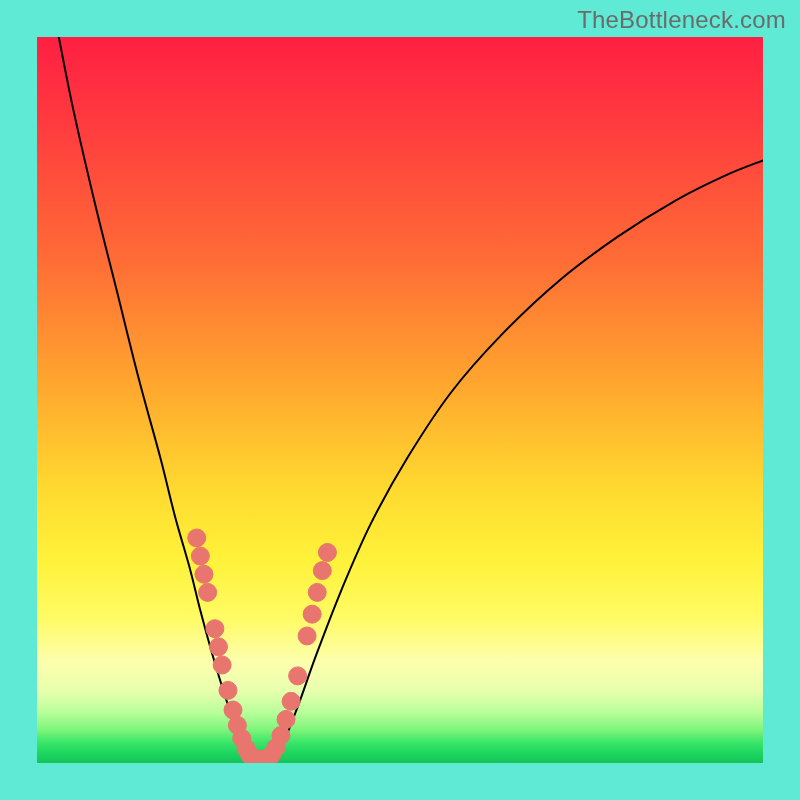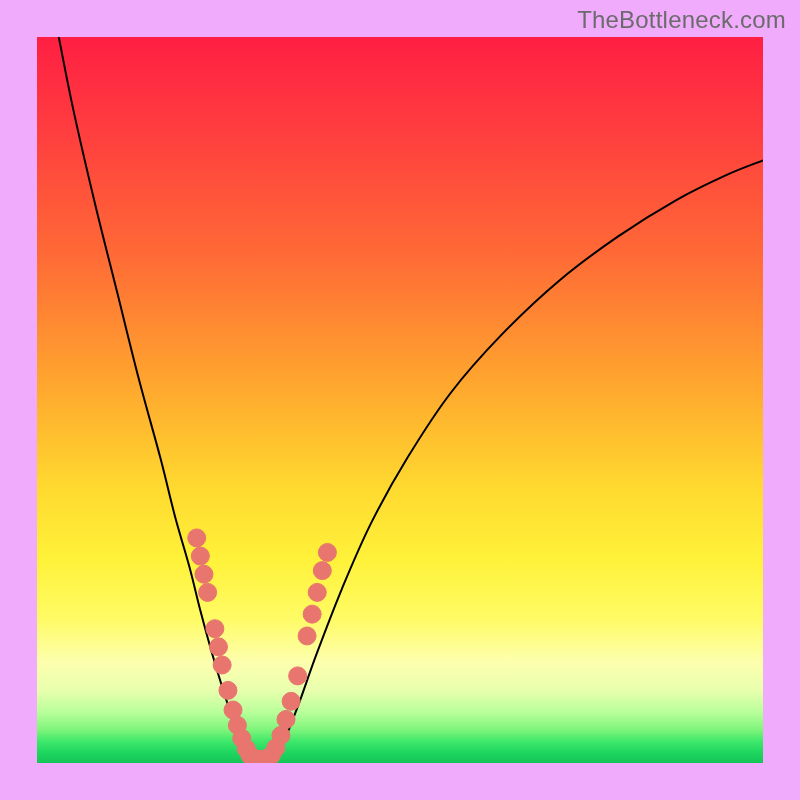--- a/index.html
+++ b/index.html
@@ -10,21 +10,21 @@
     background: #000;
     overflow: hidden;
     font-family: Arial, Helvetica, sans-serif;
   }
   .frame {
     position: absolute;
     left: 0;
     top: 0;
     width: 800px;
     height: 800px;
-    background: #f0abfc;
+    background: #5eead4;
   }
   .plot {
     position: absolute;
     left: 37px;
     top: 37px;
     width: 726px;
     height: 726px;
     
     background: linear-gradient(
       to bottom,

